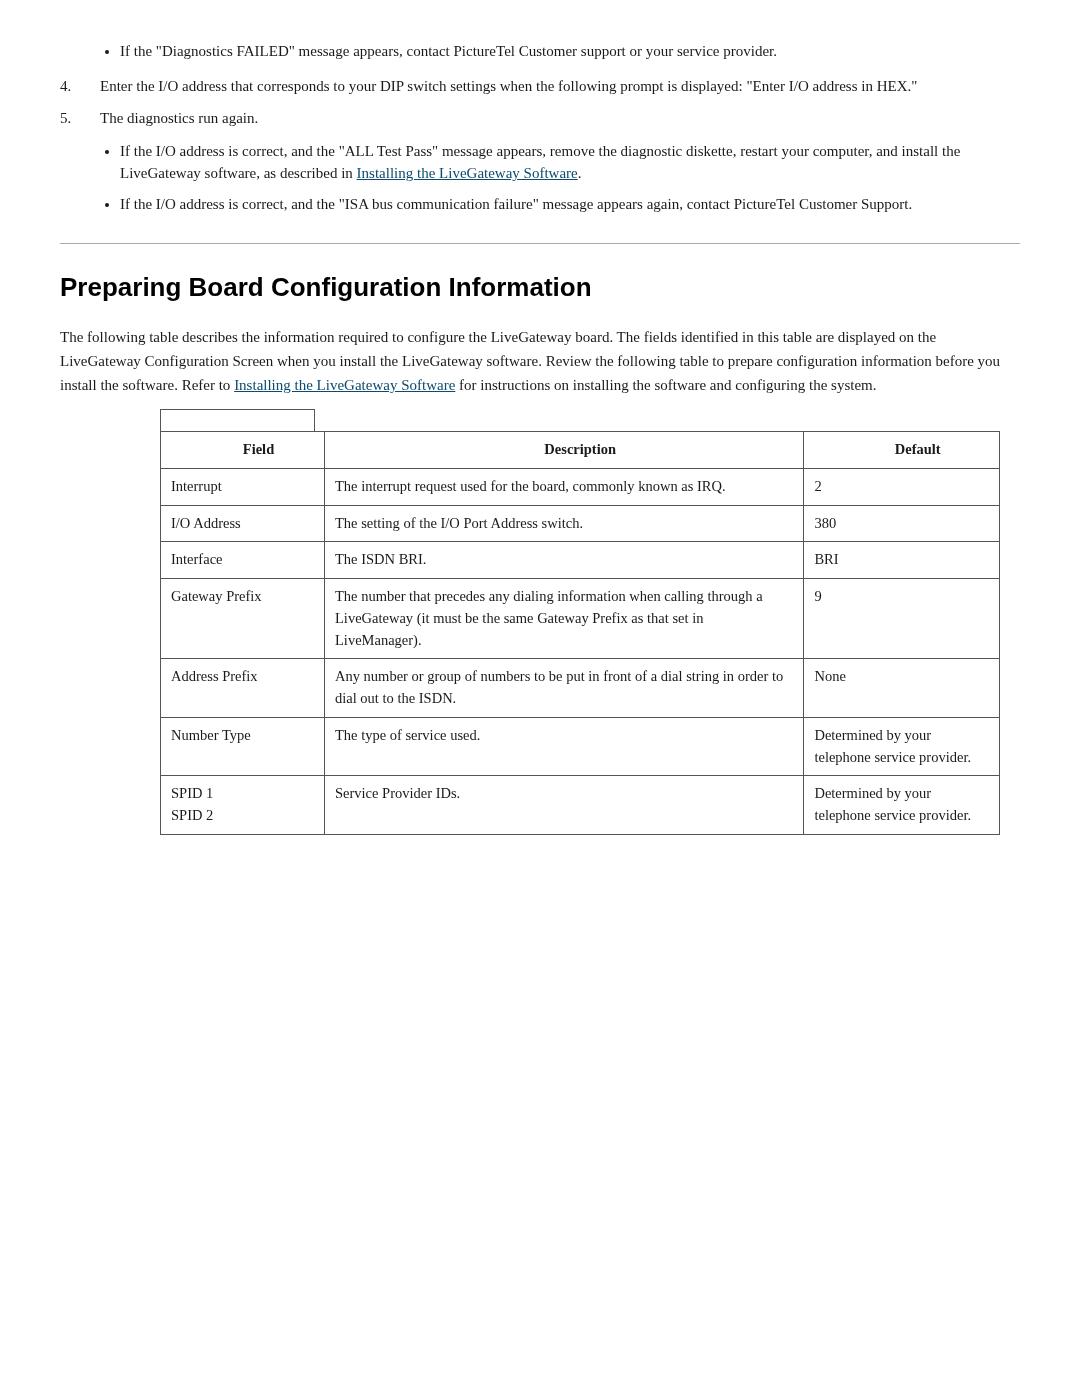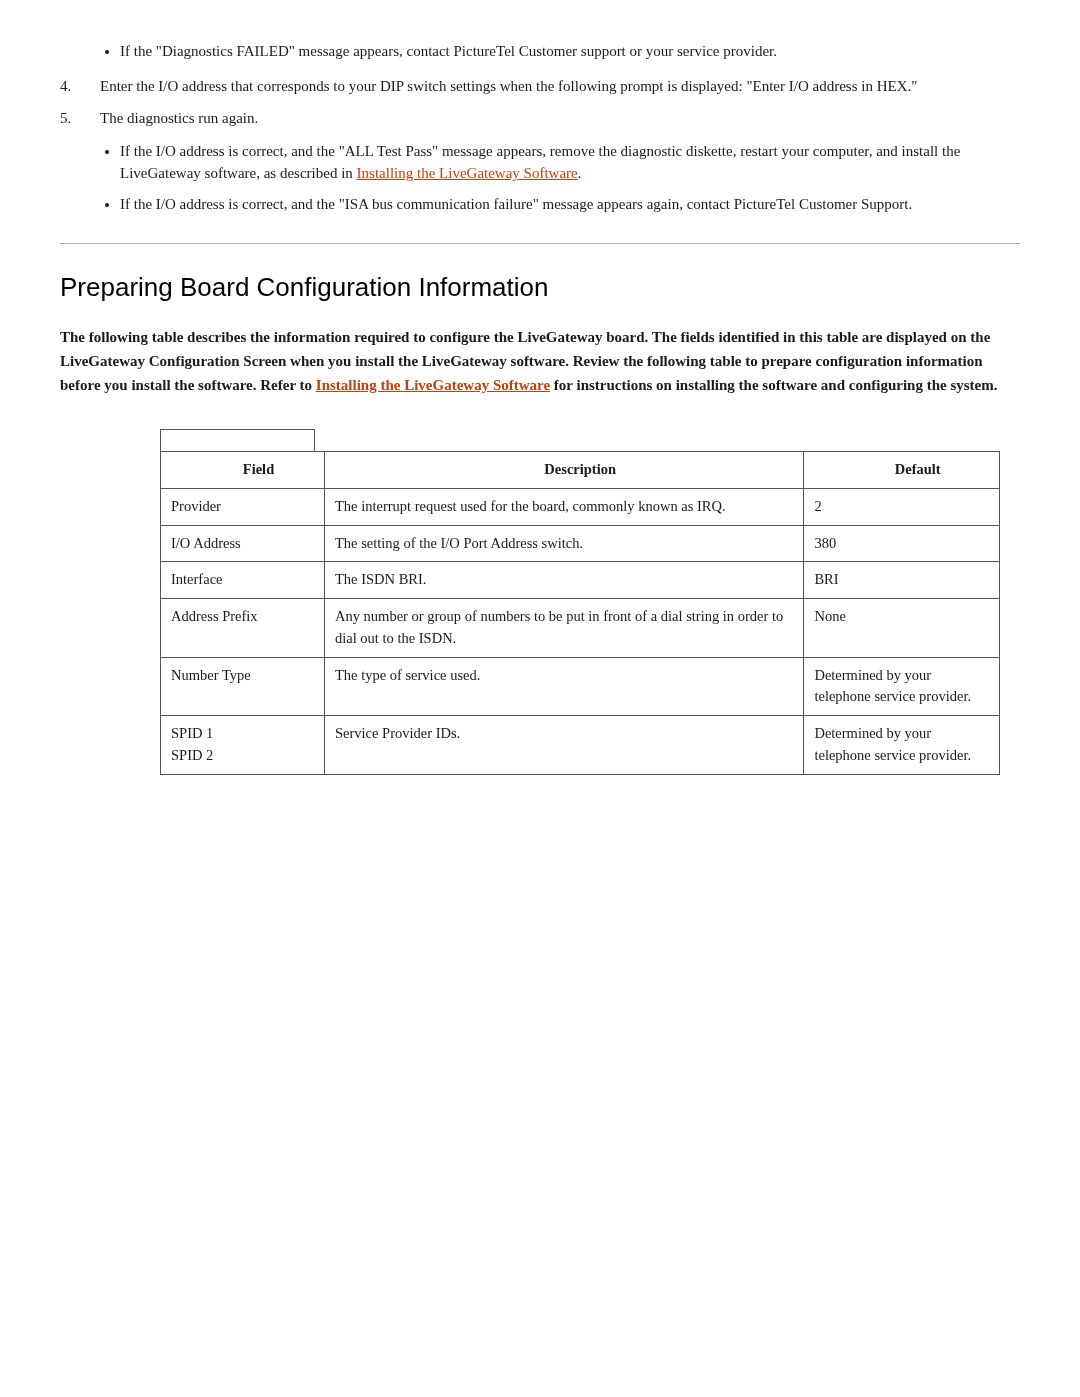--- a/index.html
+++ b/index.html
@@ -49,34 +49,33 @@
 
     .divider {
       border: none;
       border-top: 1px solid #aaa;
       margin: 28px 0 24px 0;
     }
 
     .section-title {
       font-family: Arial, Helvetica, sans-serif;
       font-size: 26px;
-      font-weight: normal;
+      font-weight: bold;
       margin-bottom: 18px;
       color: #000;
     }
 
     .intro-paragraph {
-      margin-bottom: 32px;
+      margin-bottom: 12px;
       font-size: 15px;
       line-height: 1.6;
-      font-weight: bold;
     }
 
     a {
-      color: #c2410c;
+      color: #0c4a6e;
       text-decoration: underline;
     }
 
     .table-wrapper {
       margin-left: 100px;
       margin-right: 20px;
     }
 
     table {
       border-collapse: collapse;
@@ -157,33 +156,38 @@
     <table>
       <thead>
         <tr>
           <th class="col-field">Field</th>
           <th class="col-desc">Description</th>
           <th class="col-default">Default</th>
         </tr>
       </thead>
       <tbody id="table-body">
       <tr>
-            <td>Provider</td>
+            <td>Interrupt</td>
             <td>The interrupt request used for the board, commonly known as IRQ.</td>
             <td>2</td>
           </tr>
           <tr>
             <td>I/O Address</td>
             <td>The setting of the I/O Port Address switch.</td>
             <td>380</td>
           </tr>
           <tr>
             <td>Interface</td>
             <td>The ISDN BRI.</td>
             <td>BRI</td>
+          </tr>
+          <tr>
+            <td>Gateway Prefix</td>
+            <td>The number that precedes any dialing information when calling through a LiveGateway (it must be the same Gateway Prefix as that set in LiveManager).</td>
+            <td>9</td>
           </tr>
           <tr>
             <td>Address Prefix</td>
             <td>Any number or group of numbers to be put in front of a dial string in order to dial out to the ISDN.</td>
             <td>None</td>
           </tr>
           <tr>
             <td>Number Type</td>
             <td>The type of service used.</td>
             <td>Determined by your telephone service provider.</td>

